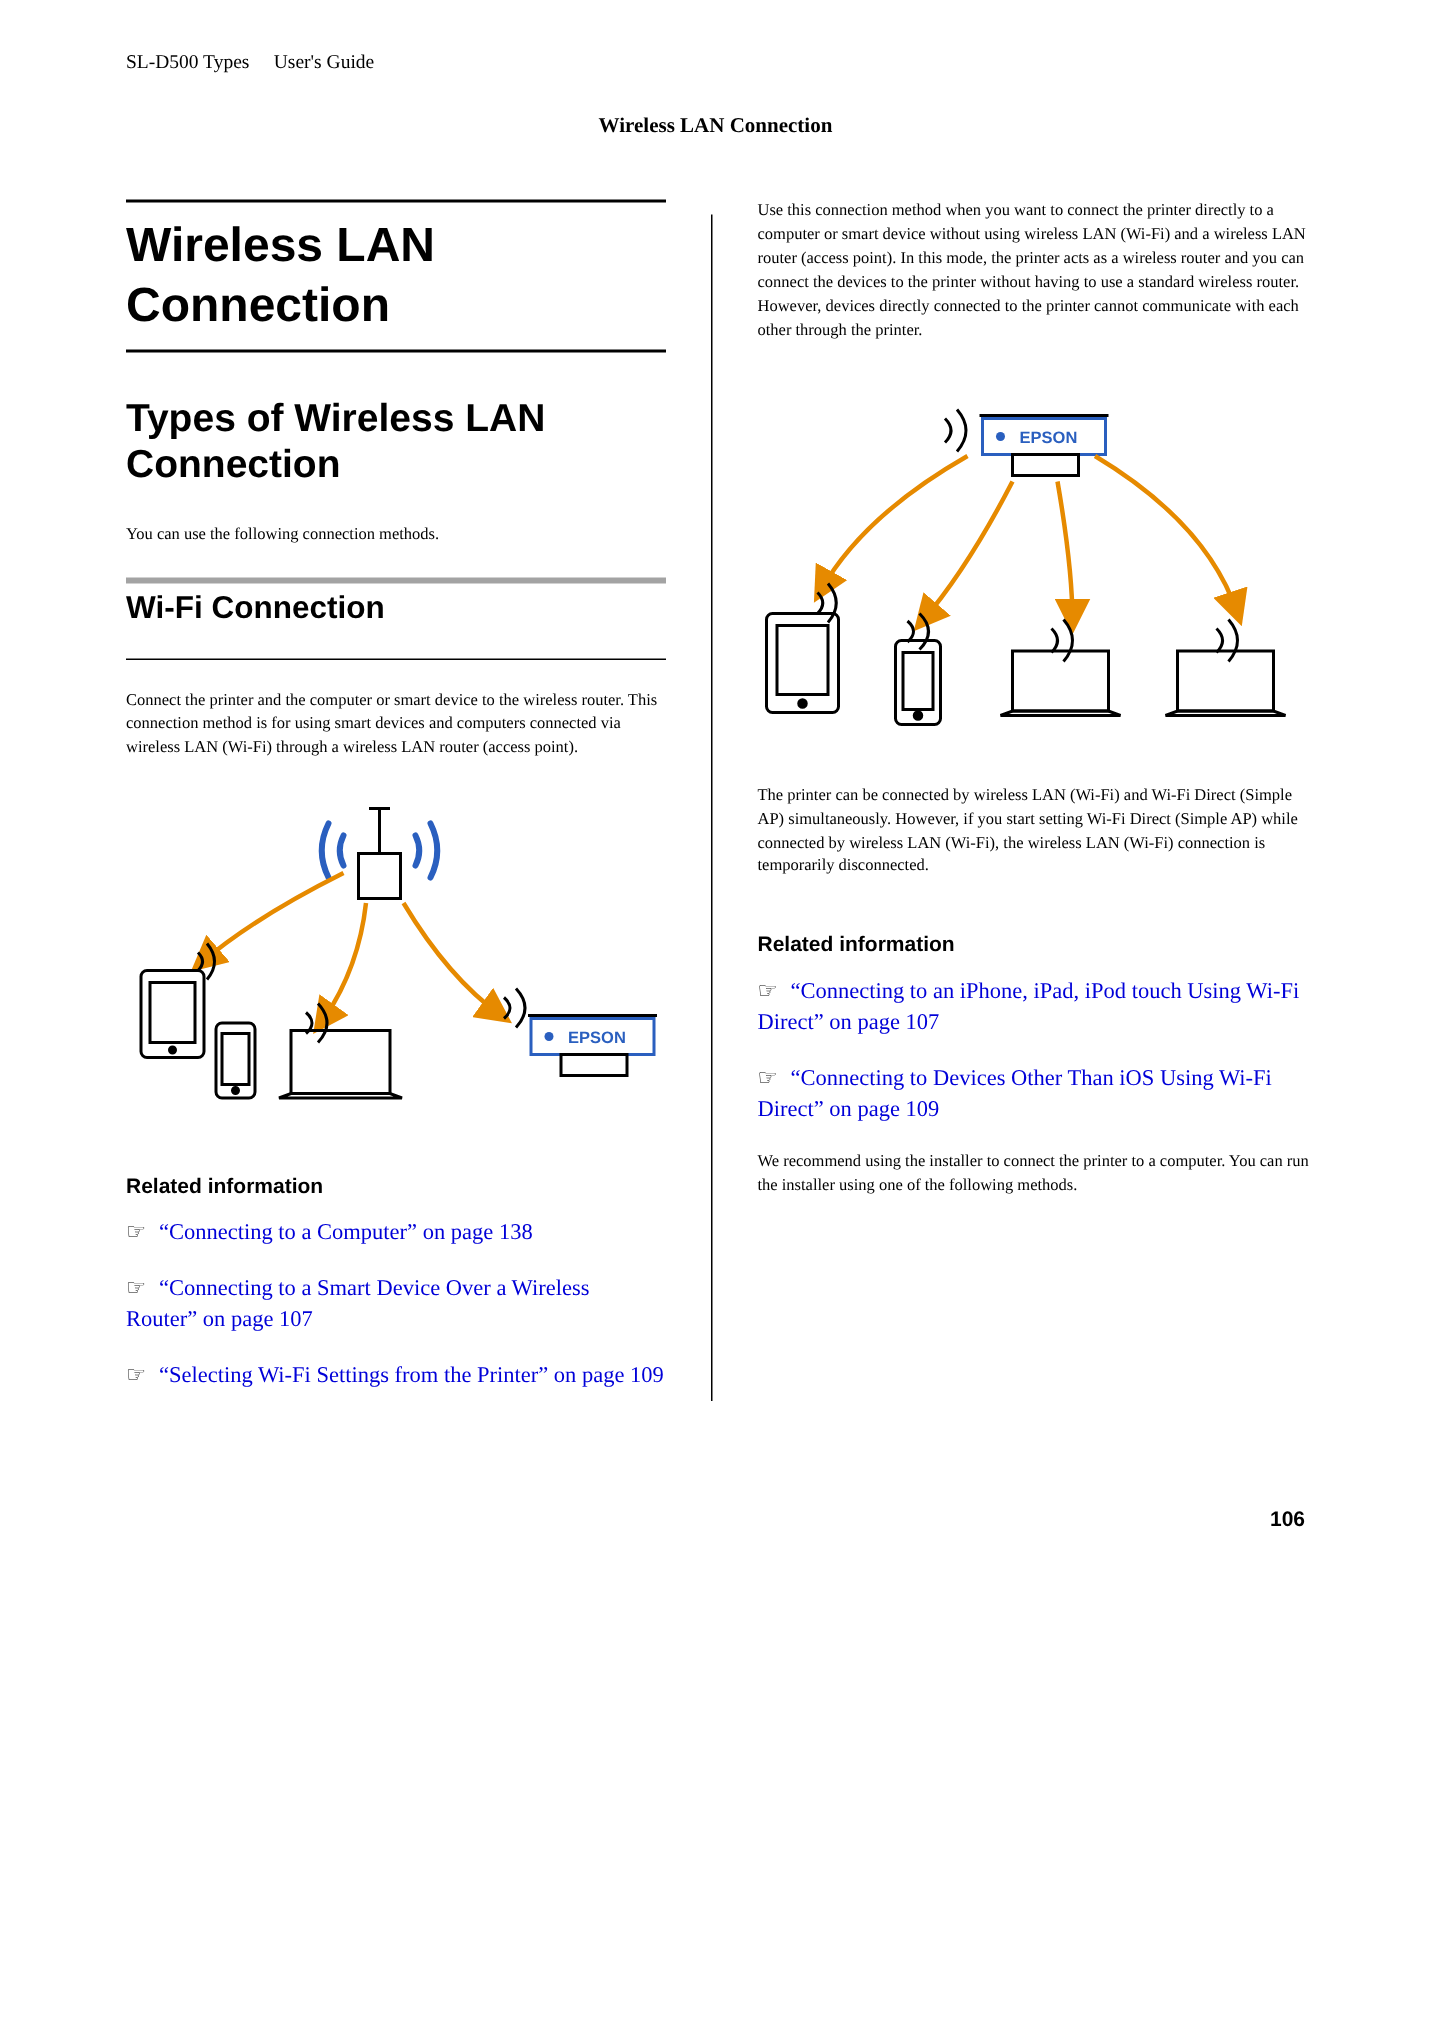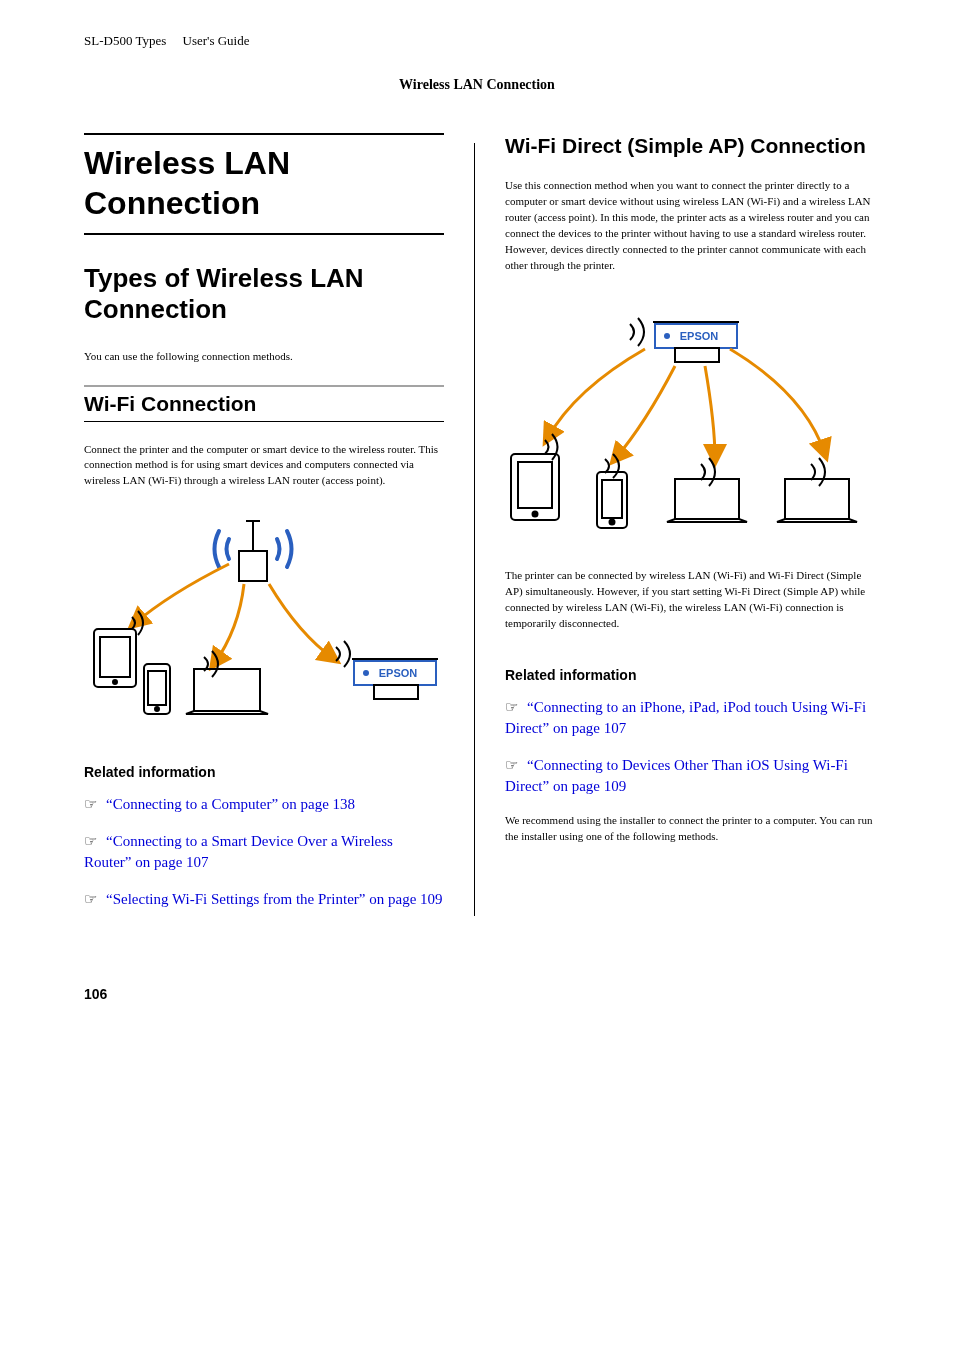--- a/index.html
+++ b/index.html
@@ -36,23 +36,23 @@
       font-weight: bold;
       font-size: 26px;
       line-height: 1.2;
       margin-bottom: 24px;
     }
     h3 {
       font-family: Arial, Helvetica, sans-serif;
       font-weight: bold;
       font-size: 21px;
       line-height: 1.2;
-      border-top: 2px solid #a3a3a3;
+      border-top: 4px solid #a3a3a3;
       border-bottom: 1px solid #000;
-      padding: 4px 0 4px 0;
+      padding: 4px 0 20px 0;
       margin-bottom: 20px;
     }
     h3.noborder { border: none; padding: 0; }
     p {
       font-size: 11px;
       line-height: 1.45;
       margin-bottom: 20px;
     }
     .related-heading {
       font-family: Arial, Helvetica, sans-serif;
@@ -67,21 +67,21 @@
       margin-bottom: 16px;
       color: #0000d8;
     }
     .hand-icon {
       display: inline-block;
       width: 22px;
       vertical-align: top;
       color: #000;
     }
     .page-num {
-      text-align: left;
+      text-align: right;
       font-family: Arial, Helvetica, sans-serif;
       font-weight: bold;
       font-size: 14px;
       margin-top: 60px;
     }
     .diagram {
       margin: 10px 0 24px 0;
       display: flex;
       justify-content: center;
     }
@@ -173,21 +173,20 @@
       <span class="hand-icon">☞</span><span>“Connecting to a Smart Device Over a Wireless Router” on page 107</span>
     </div>
     <div class="link-item">
       <span class="hand-icon">☞</span><span>“Selecting Wi-Fi Settings from the Printer” on page 109</span>
     </div>
   </div>
 
   <div class="col-divider"></div>
 
   <div class="col">
-    <h3 class="noborder">Wi-Fi Direct (Simple AP) Connection</h3>
     <p>Use this connection method when you want to connect the printer directly to a computer or smart device without using wireless LAN (Wi-Fi) and a wireless LAN router (access point). In this mode, the printer acts as a wireless router and you can connect the devices to the printer without having to use a standard wireless router. However, devices directly connected to the printer cannot communicate with each other through the printer.</p>
 
     <div class="diagram">
       <svg width="370" height="250" viewBox="0 0 370 250">
 
         <g>
           <path d="M125 30 Q133 38 125 46" stroke="#000" stroke-width="2" fill="none"></path>
           <path d="M133 24 Q145 38 133 52" stroke="#000" stroke-width="2" fill="none"></path>
           <rect x="150" y="30" width="82" height="24" stroke="#2a5fbf" stroke-width="2" fill="none"></rect>
           <circle cx="162" cy="42" r="3" fill="#2a5fbf"></circle>

